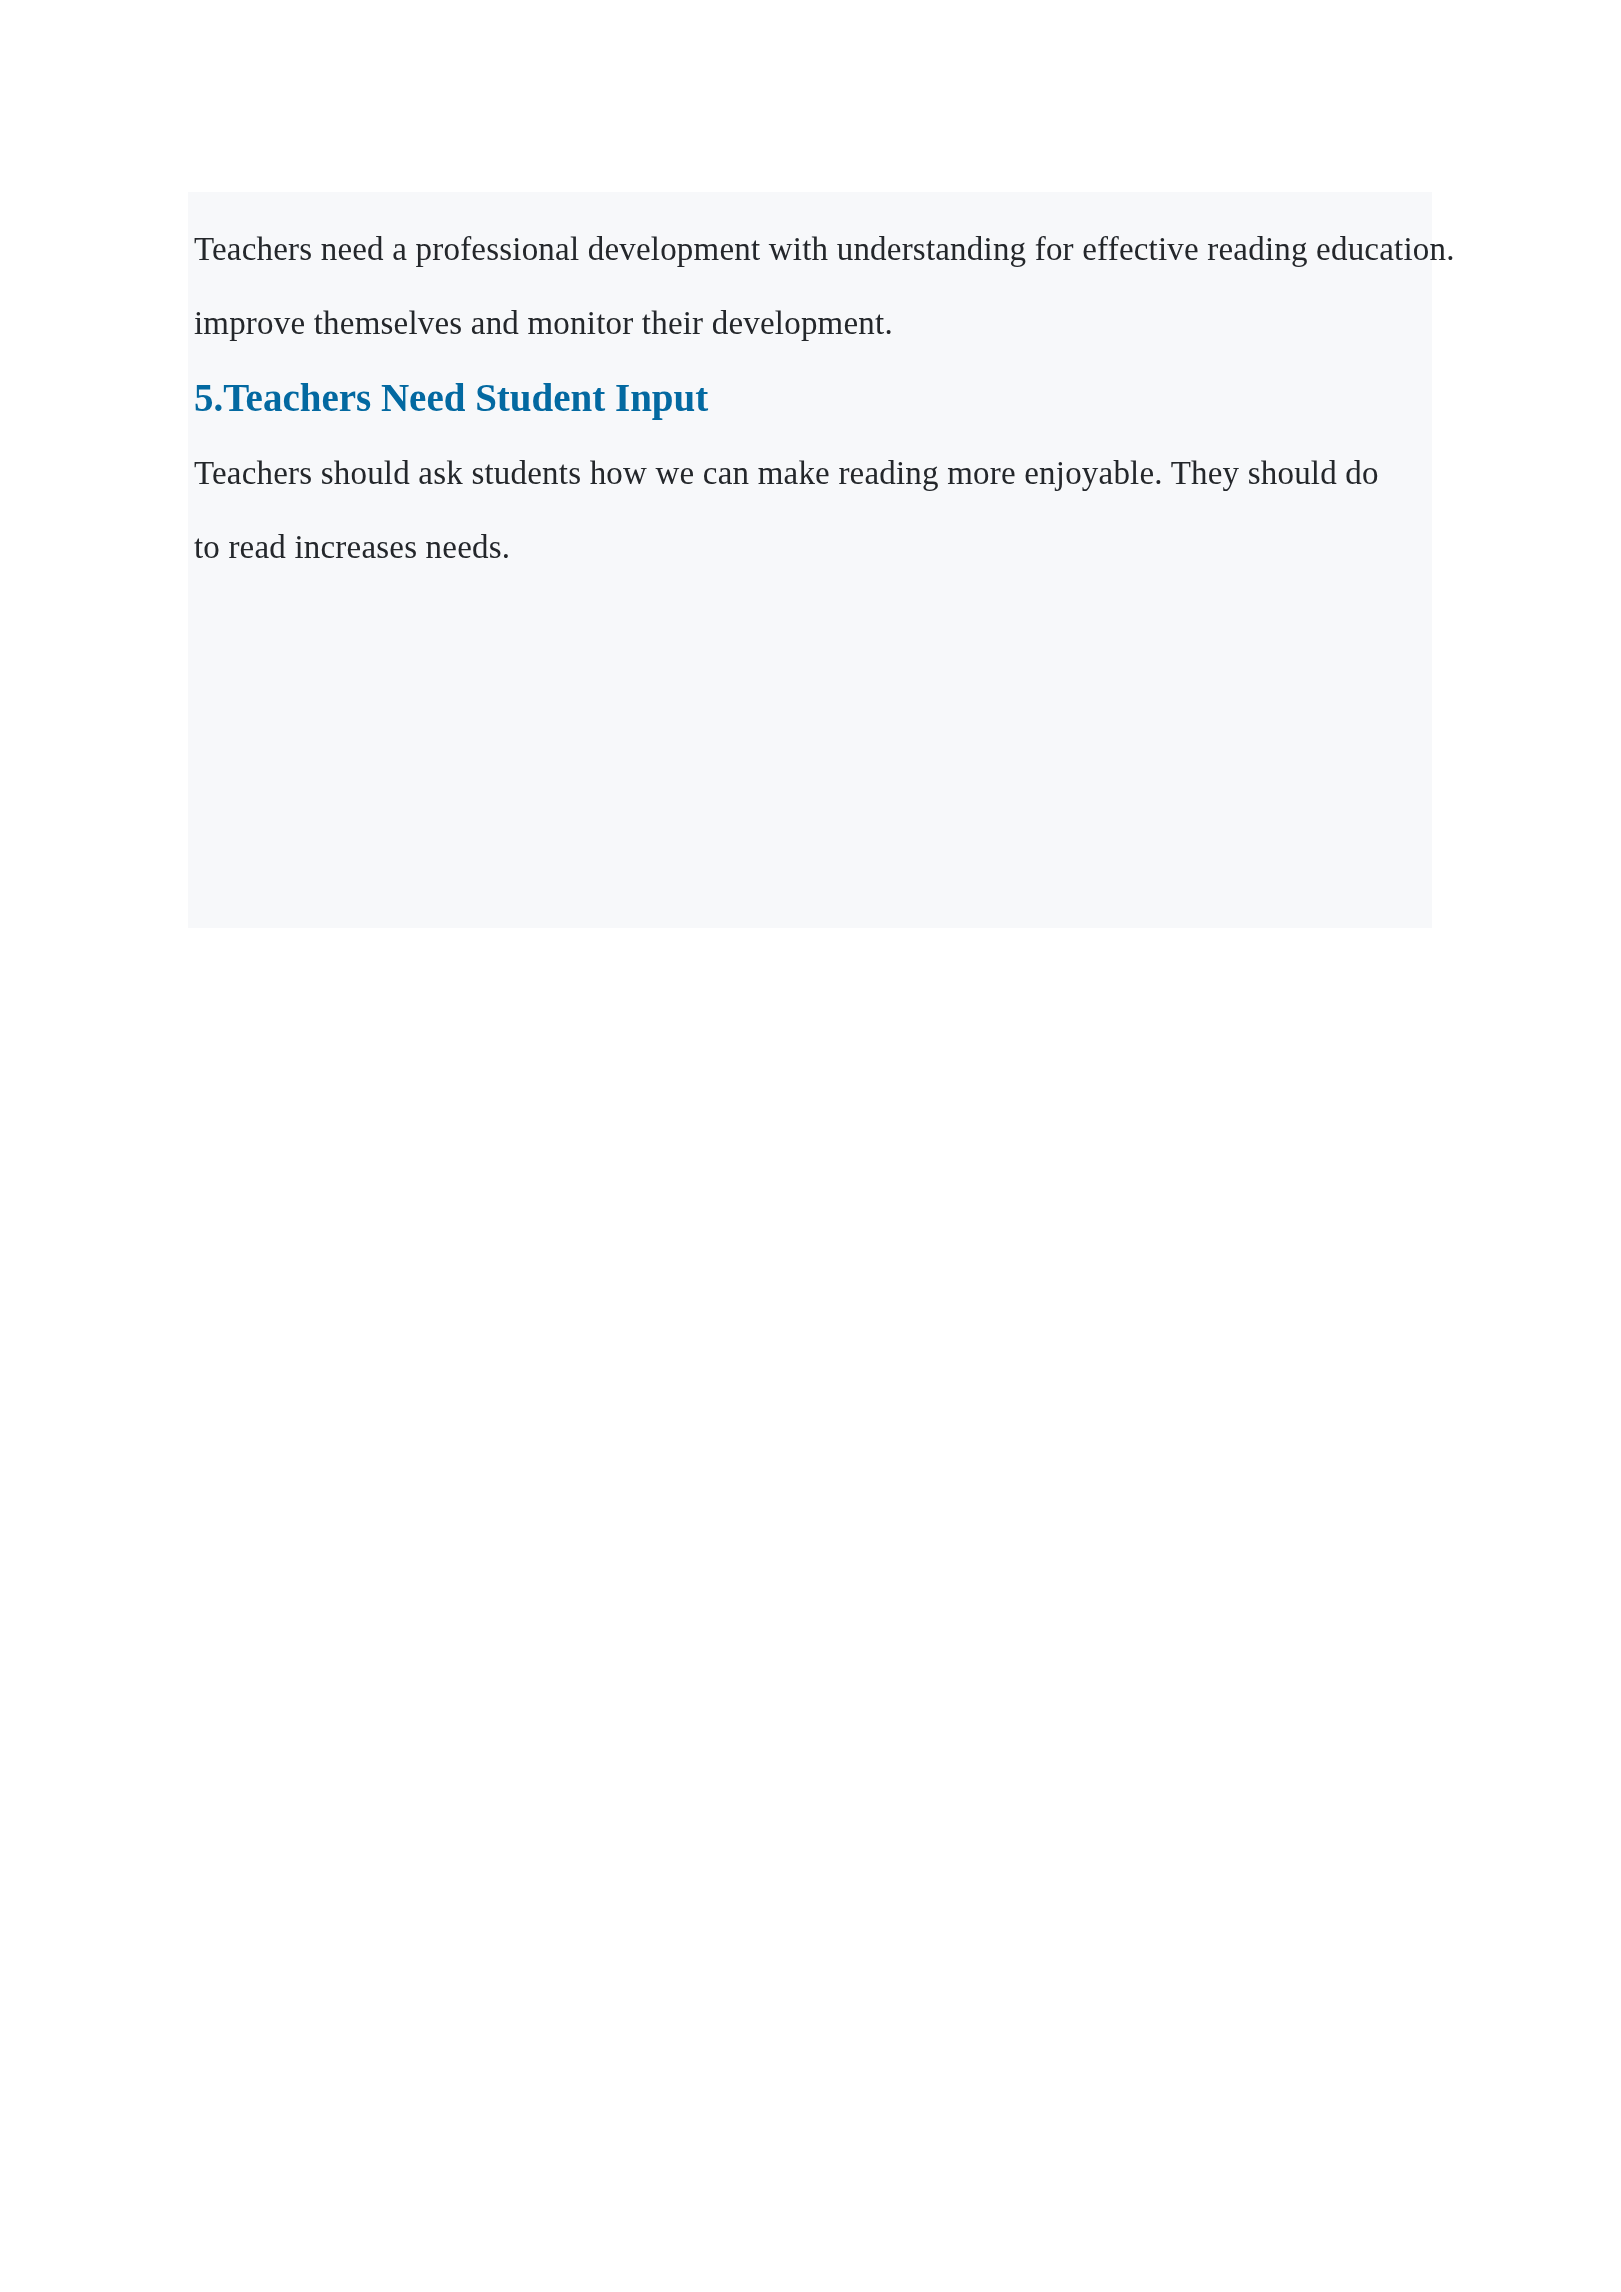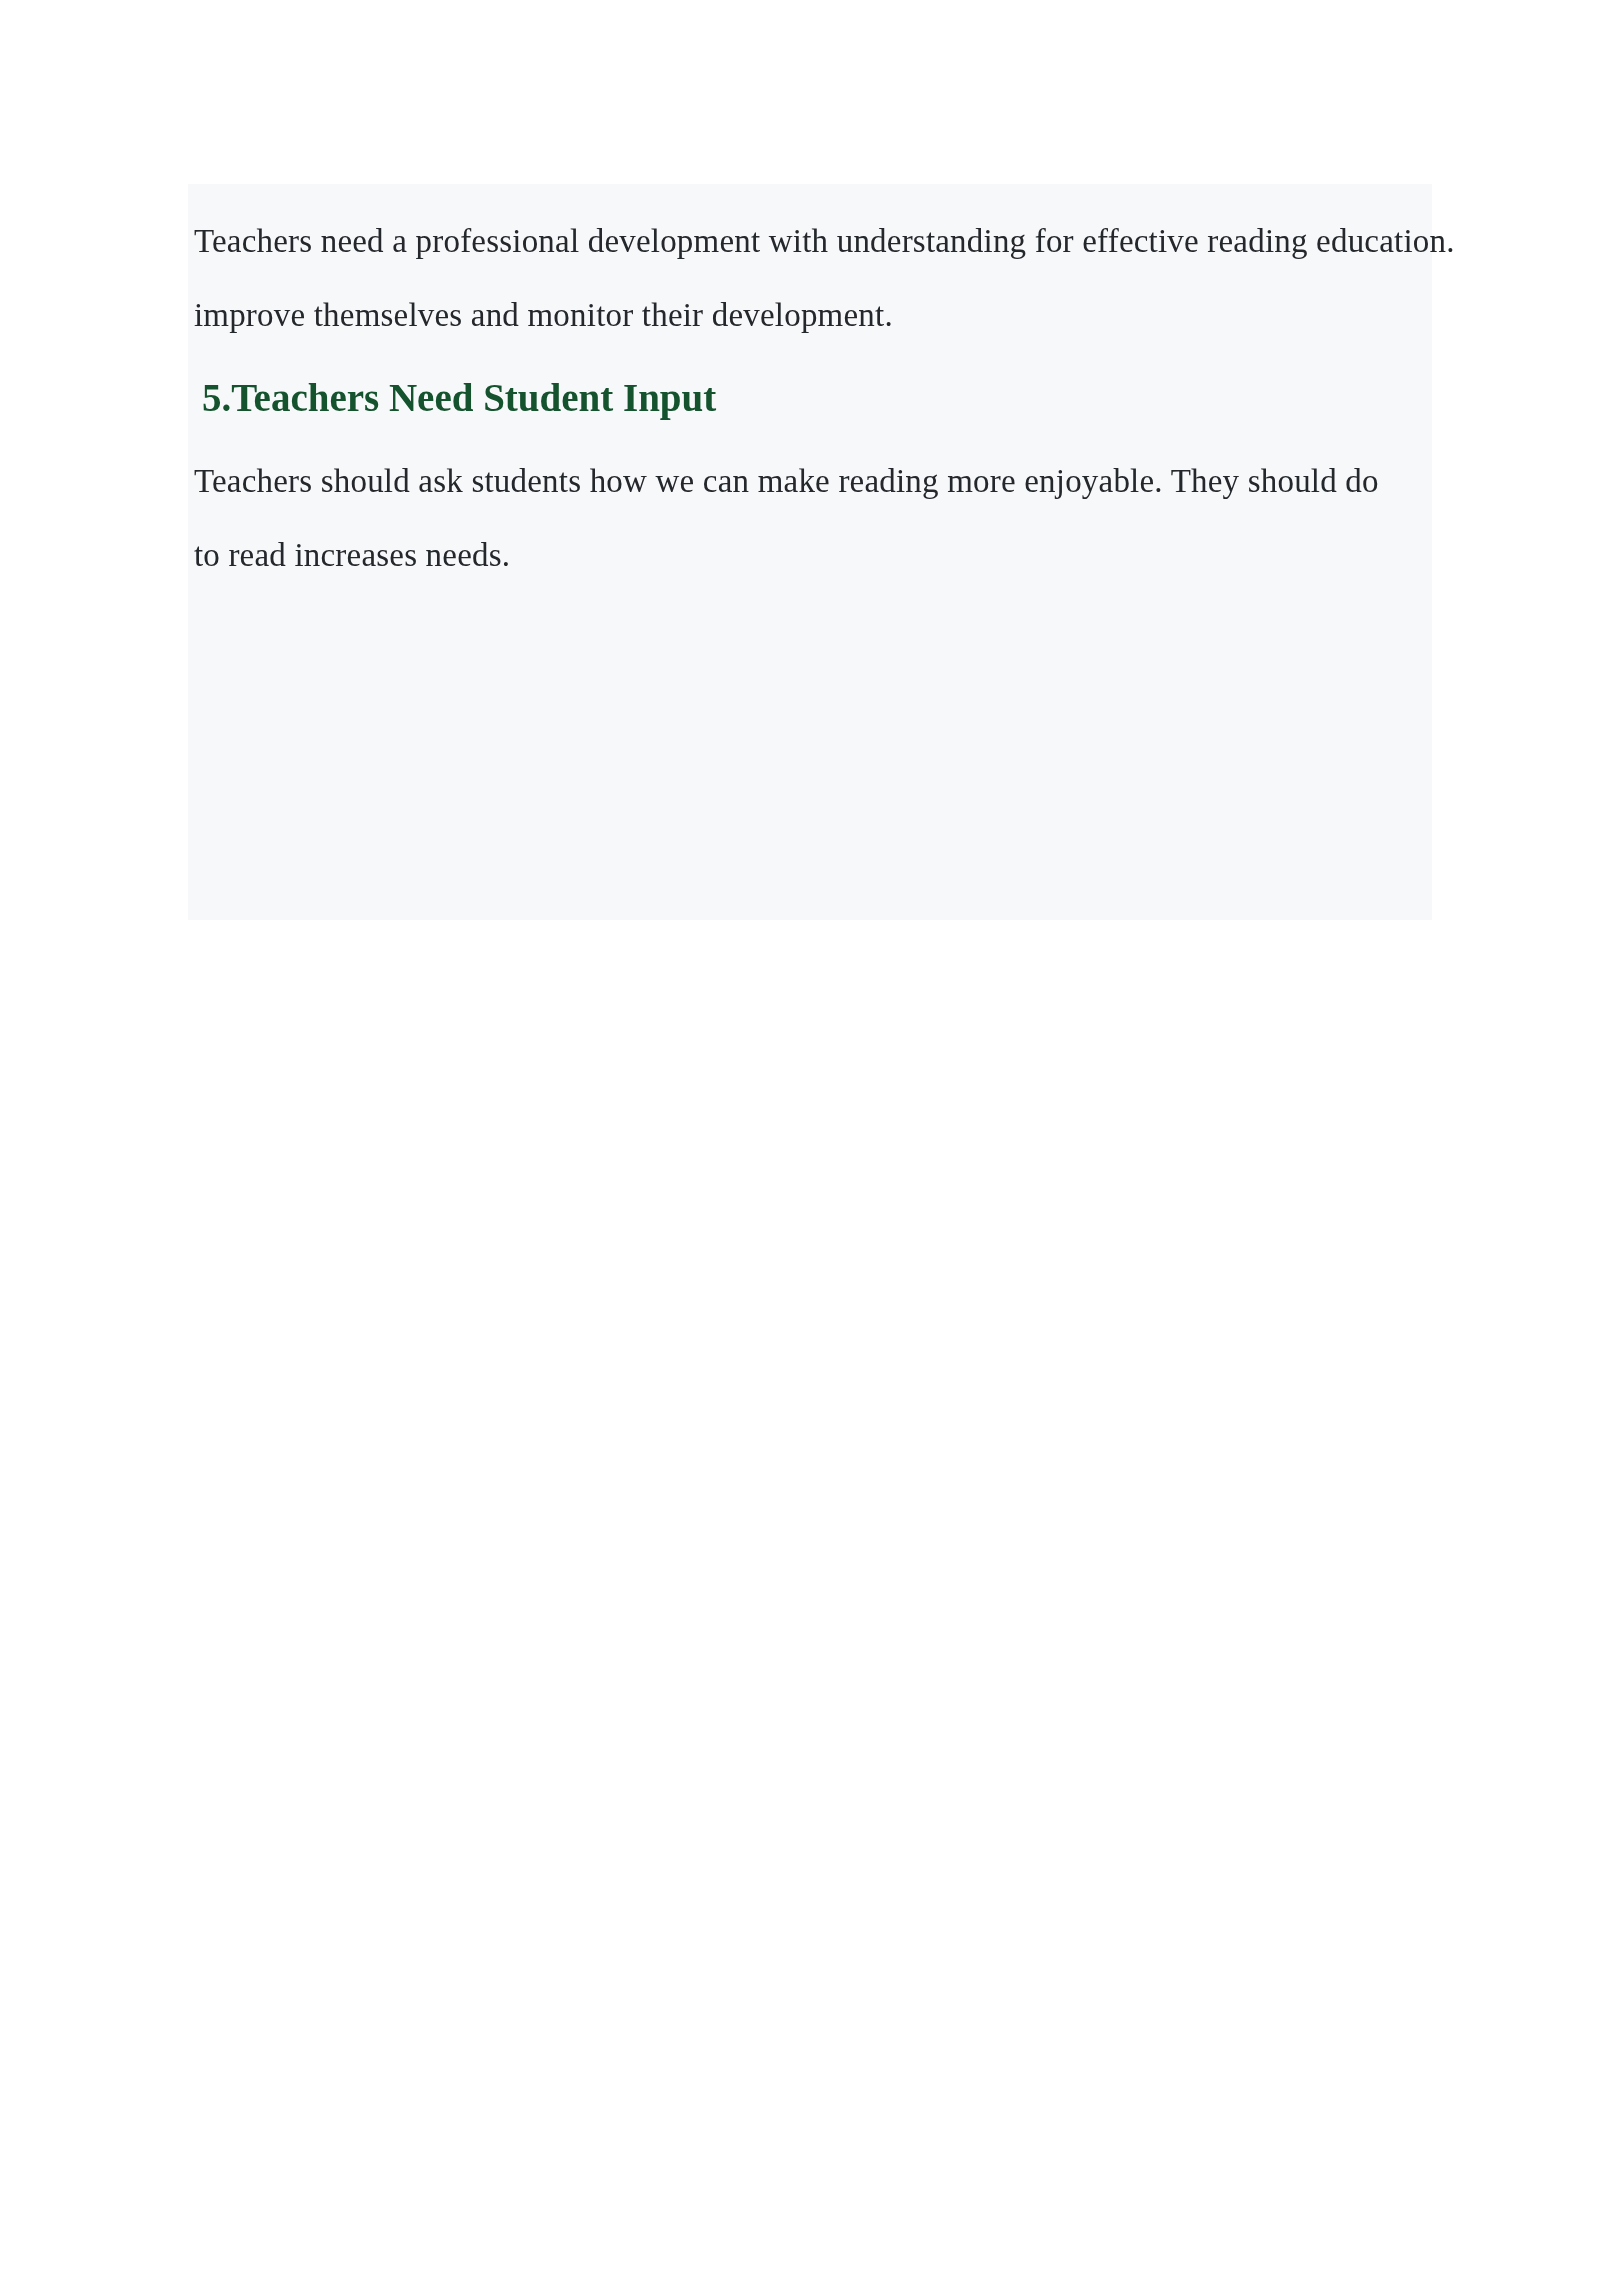--- a/index.html
+++ b/index.html
@@ -12,42 +12,42 @@
     position:relative;
     width:1621px;
     height:2293px;
     background:var(--page-bg);
     font-family:"Liberation Serif","DejaVu Serif",serif;
     overflow:hidden;
   }
   .content-panel{
     position:absolute;
     left:188px;
-    top:184px;
+    top:192px;
     width:1244px;
     height:736px;
     background:var(--panel-bg);
     box-sizing:border-box;
     padding:19.6px 5.9px 0 5.9px;
     color:var(--text-color);
   }
   .para{margin:0;}
   .para .text-line{
     font-size:33px;
     line-height:74px;
     white-space:nowrap;
     letter-spacing:0.2px;
   }
   .section-heading{
-    margin:8px;
+    margin:0;
     font-size:39px;
     line-height:76px;
     font-weight:bold;
     white-space:nowrap;
-    color:#14532d;
+    color:#0369a1;
   }
 </style>
 </head>
 <body>
 
 <div class="page">
   <div class="content-panel">
 
     <p class="para">
       <span class="text-line" style="display:block">Teachers need a professional development with understanding for effective reading education.</span>

